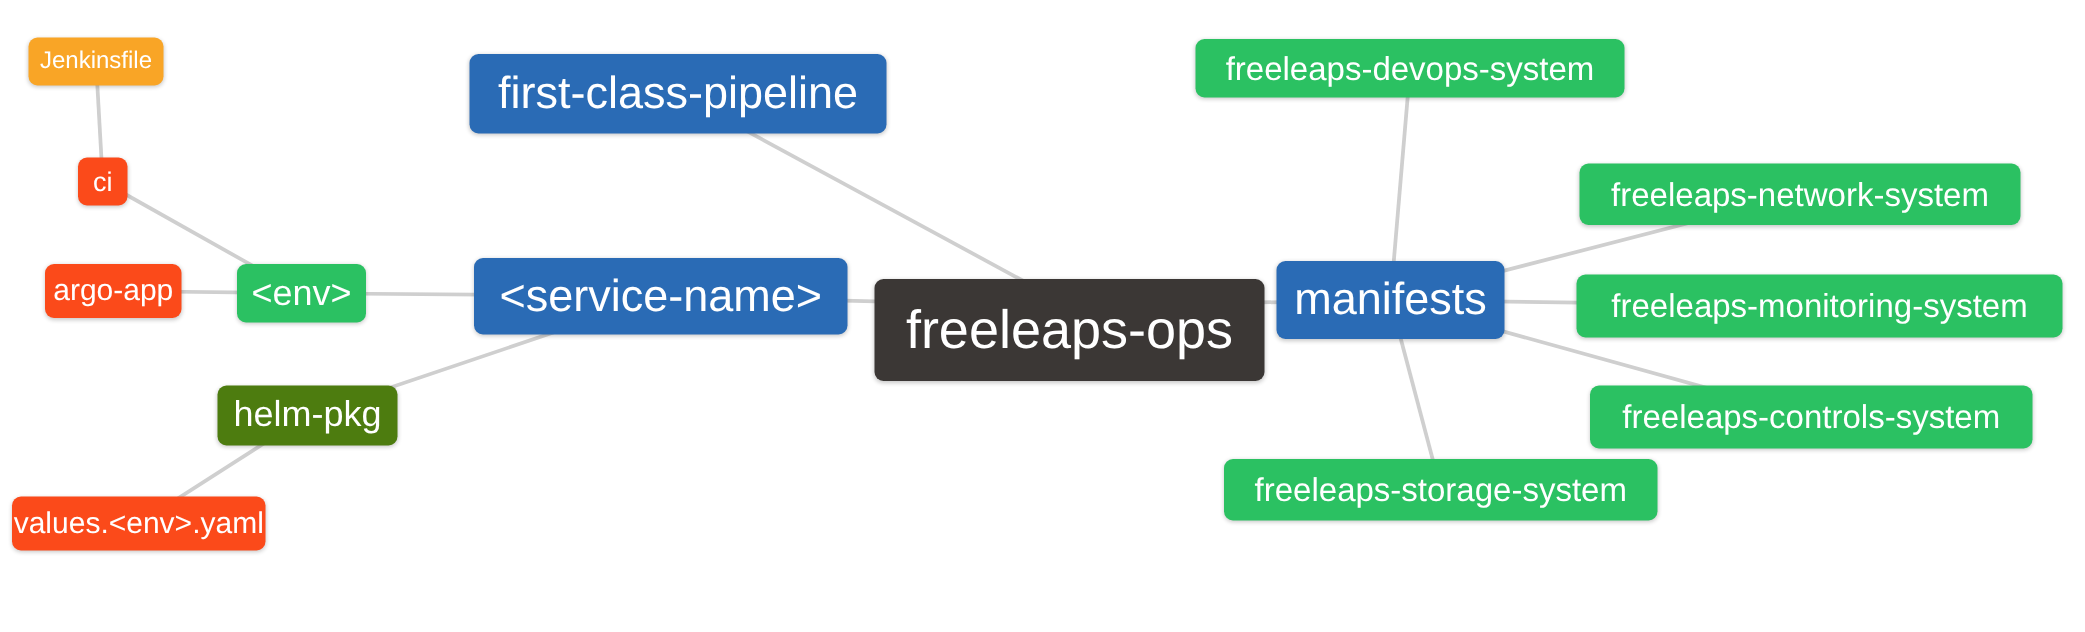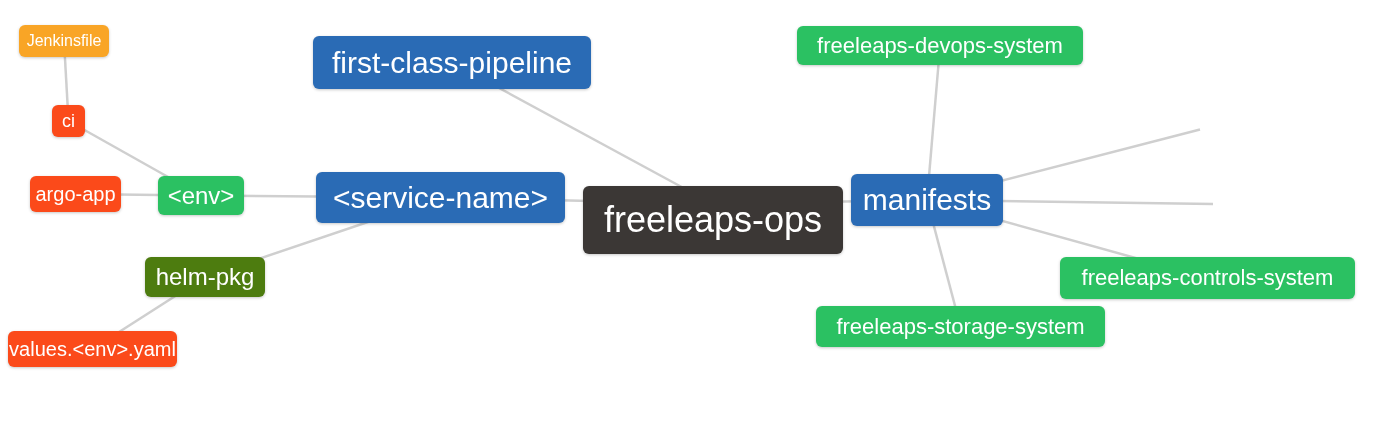--- a/index.html
+++ b/index.html
@@ -91,19 +91,21 @@
   <div class="node n-service-name" style="background: rgb(42, 107, 181);">&lt;service-name&gt;</div>
 
   <div class="node n-first-class-pipeline" style="background: rgb(42, 107, 181);">first-class-pipeline</div>
 
   <div class="node n-freeleaps-ops" style="background: rgb(59, 55, 53);">freeleaps-ops</div>
 
   <div class="node n-manifests" style="background: rgb(42, 107, 181);">manifests</div>
 
   <div class="node n-devops-system" style="background: rgb(43, 193, 98);">freeleaps-devops-system</div>
 
+  <div class="node n-network-system" style="background: rgb(43, 193, 98);">freeleaps-network-system</div>
 
+  <div class="node n-monitoring-system" style="background: rgb(43, 193, 98);">freeleaps-monitoring-system</div>
 
   <div class="node n-controls-system" style="background: rgb(43, 193, 98);">freeleaps-controls-system</div>
 
   <div class="node n-storage-system" style="background: rgb(43, 193, 98);">freeleaps-storage-system</div>
 
 </div>
 
 </body></html>

